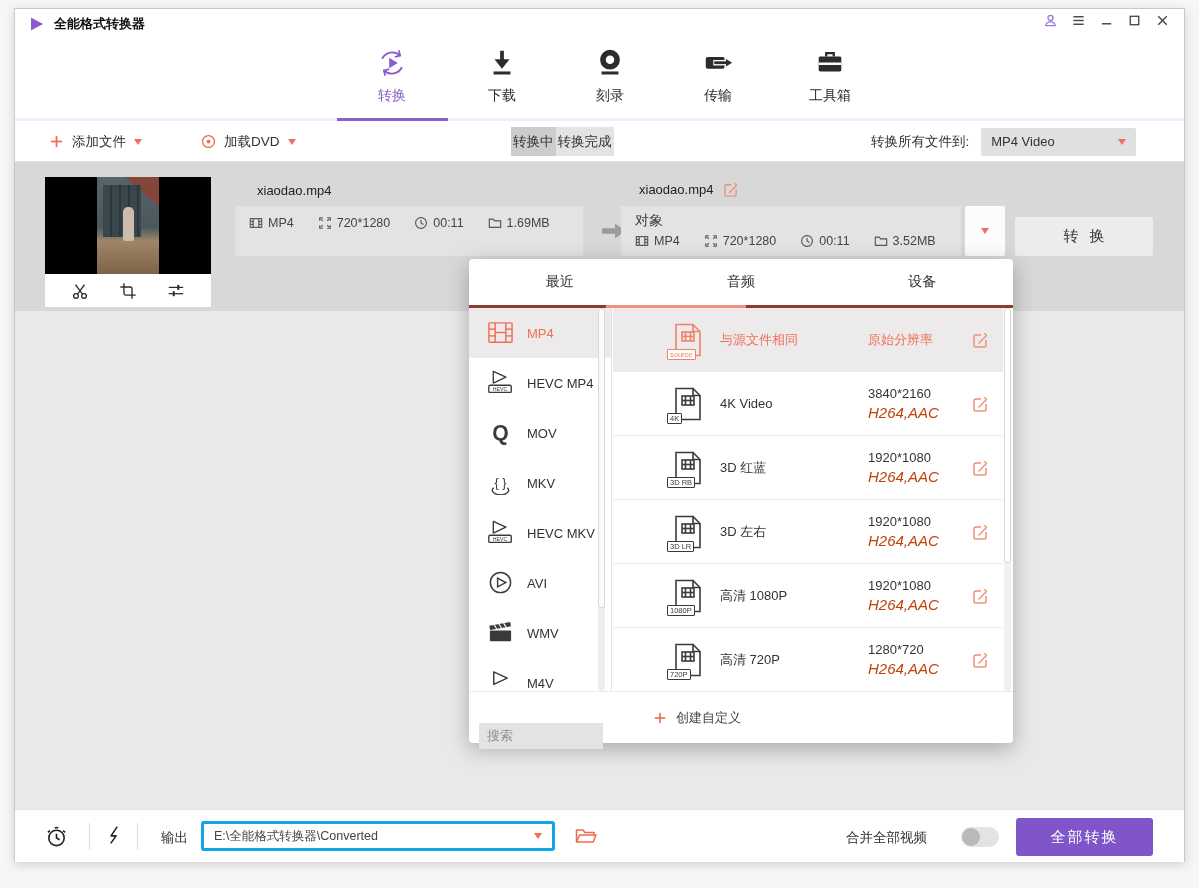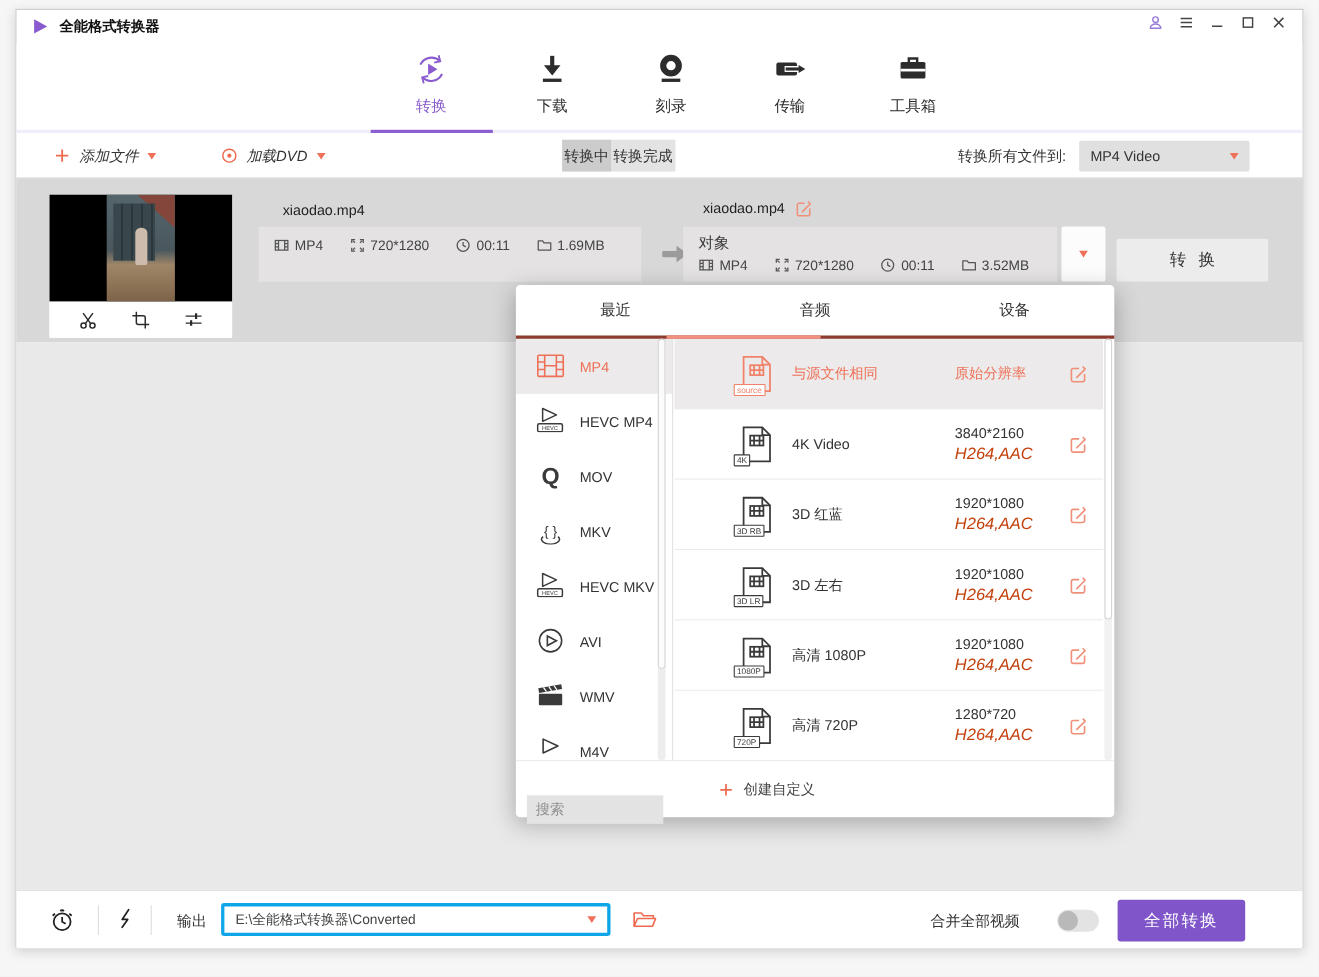--- a/index.html
+++ b/index.html
@@ -22,21 +22,21 @@
   .nav { position:absolute; left:0; top:30px; right:0; height:82px; background:#fff; }
   .nav-item { position:absolute; top:8px; width:80px; text-align:center; cursor:pointer; color:#2c2c2c; }
   .nav-ico { display:inline-block; width:32px; height:32px; }
   .nav-label { display:block; margin-top:4px; font-size:14px; }
   .nav-item.active { color:#8a5bce; }
   .nav-underline-track { position:absolute; left:0; top:109px; right:0; height:3px; background:#f1ecf9; }
   .nav-underline { position:absolute; left:322px; top:0; width:111px; height:3px; background:#8b5fd0; }
 
   
   .toolbar { position:absolute; left:0; top:112px; right:0; height:41px; background:#fff; border-bottom:1px solid #e4e4e4; }
-  .tb-btn { position:absolute; top:0; height:41px; display:flex; align-items:center; gap:8px; font-size:13.5px; color:#333; cursor:pointer;font-style:italic; }
+  .tb-btn { position:absolute; top:0; height:41px; display:flex; align-items:center; gap:8px; font-size:13.5px; color:#333; cursor:pointer; }
   .tb-btn .g-ico { width:15px; height:15px; color:#ee6a50; }
   .caret { width:0; height:0; border-left:4.5px solid transparent; border-right:4.5px solid transparent; border-top:6px solid #ef7058; }
   .add-file { left:34px; }
   .load-dvd { left:186px; }
   .center-tabs { position:absolute; left:496px; top:6px; height:29px; display:flex; }
   .seg { height:29px; line-height:29px; padding:0 2px; font-size:13.5px; color:#333; background:#e3e3e3; cursor:pointer; }
   .seg.active { background:#cccccc; }
   .convert-to { position:absolute; left:856px; top:0; height:41px; display:flex; align-items:center; gap:12px; }
   .convert-to .cv-label { font-size:13.5px; color:#333; }
   .dropdown { width:155px; height:28px; background:#e0e0e0; border-radius:2px; display:flex; align-items:center;
@@ -122,21 +122,21 @@
   .bb-ico { position:absolute; top:15px; width:23px; height:23px; color:#222; cursor:pointer; }
   .bb-div { position:absolute; top:13px; width:1px; height:27px; background:#ddd; }
   .out-label { position:absolute; left:146px; top:19px; font-size:13.5px; color:#333; }
   .out-dd { position:absolute; left:186px; top:11px; width:354px; height:30px; background:#fff; border:3px solid #0ea5e9;
             border-radius:3px; display:flex; align-items:center; padding:0 10px; font-size:12.5px; color:#444; cursor:pointer; }
   .out-dd .caret { margin-left:auto; }
   .folder-btn { position:absolute; left:560px; top:17px; width:22px; height:19px; color:#ee6a50; cursor:pointer; }
   .merge-label { position:absolute; left:831px; top:19px; font-size:13.5px; color:#333; }
   .toggle { position:absolute; left:946px; top:17px; width:38px; height:20px; background:#e3e3e3; border-radius:10px; cursor:pointer; }
   .toggle .knob { position:absolute; left:1px; top:1px; width:18px; height:18px; background:#b9b9b9; border-radius:50%; }
-  .convert-all-btn { position:absolute; left:1001px; top:8px; width:116px; height:38px; background:#7f55c9; border:none;
+  .convert-all-btn { position:absolute; left:1001px; top:8px; width:137px; height:38px; background:#7f55c9; border:none;
             border-radius:3px; color:#fff; font-size:15px; letter-spacing:2px; font-family:inherit; cursor:pointer; }
 </style>
 </head>
 <body>
 
 <div class="window">
 
   <div class="titlebar">
     <span class="logo js-ico">
         <svg viewBox="0 0 16 16">

